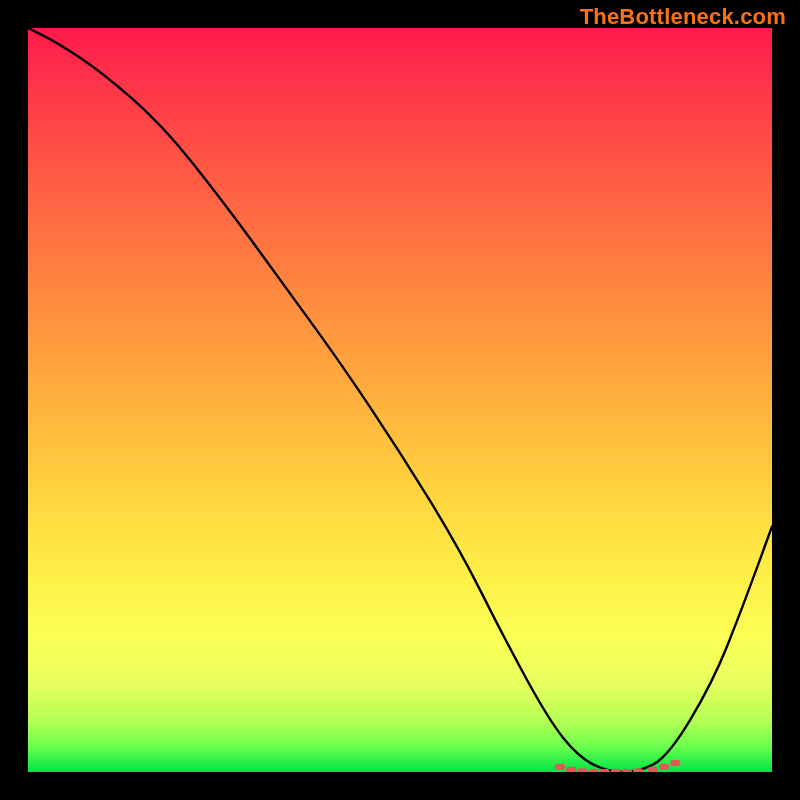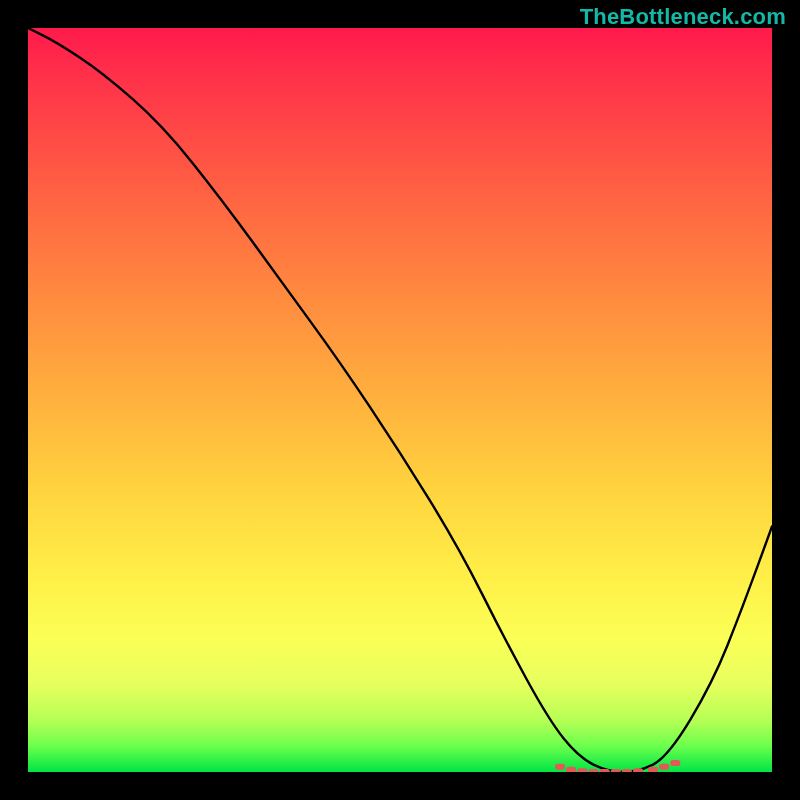--- a/index.html
+++ b/index.html
@@ -14,21 +14,21 @@
   .frame {
     position: relative;
     width: 800px;
     height: 800px;
     background: #000;
   }
   .watermark {
     position: absolute;
     top: 4px;
     right: 14px;
-    color: #14b8a6;
+    color: #f97316;
     font-size: 22px;
     font-weight: 600;
     letter-spacing: 0.2px;
     z-index: 5;
   }
   .plot {
     position: absolute;
     left: 28px;
     top: 28px;
     width: 744px;

